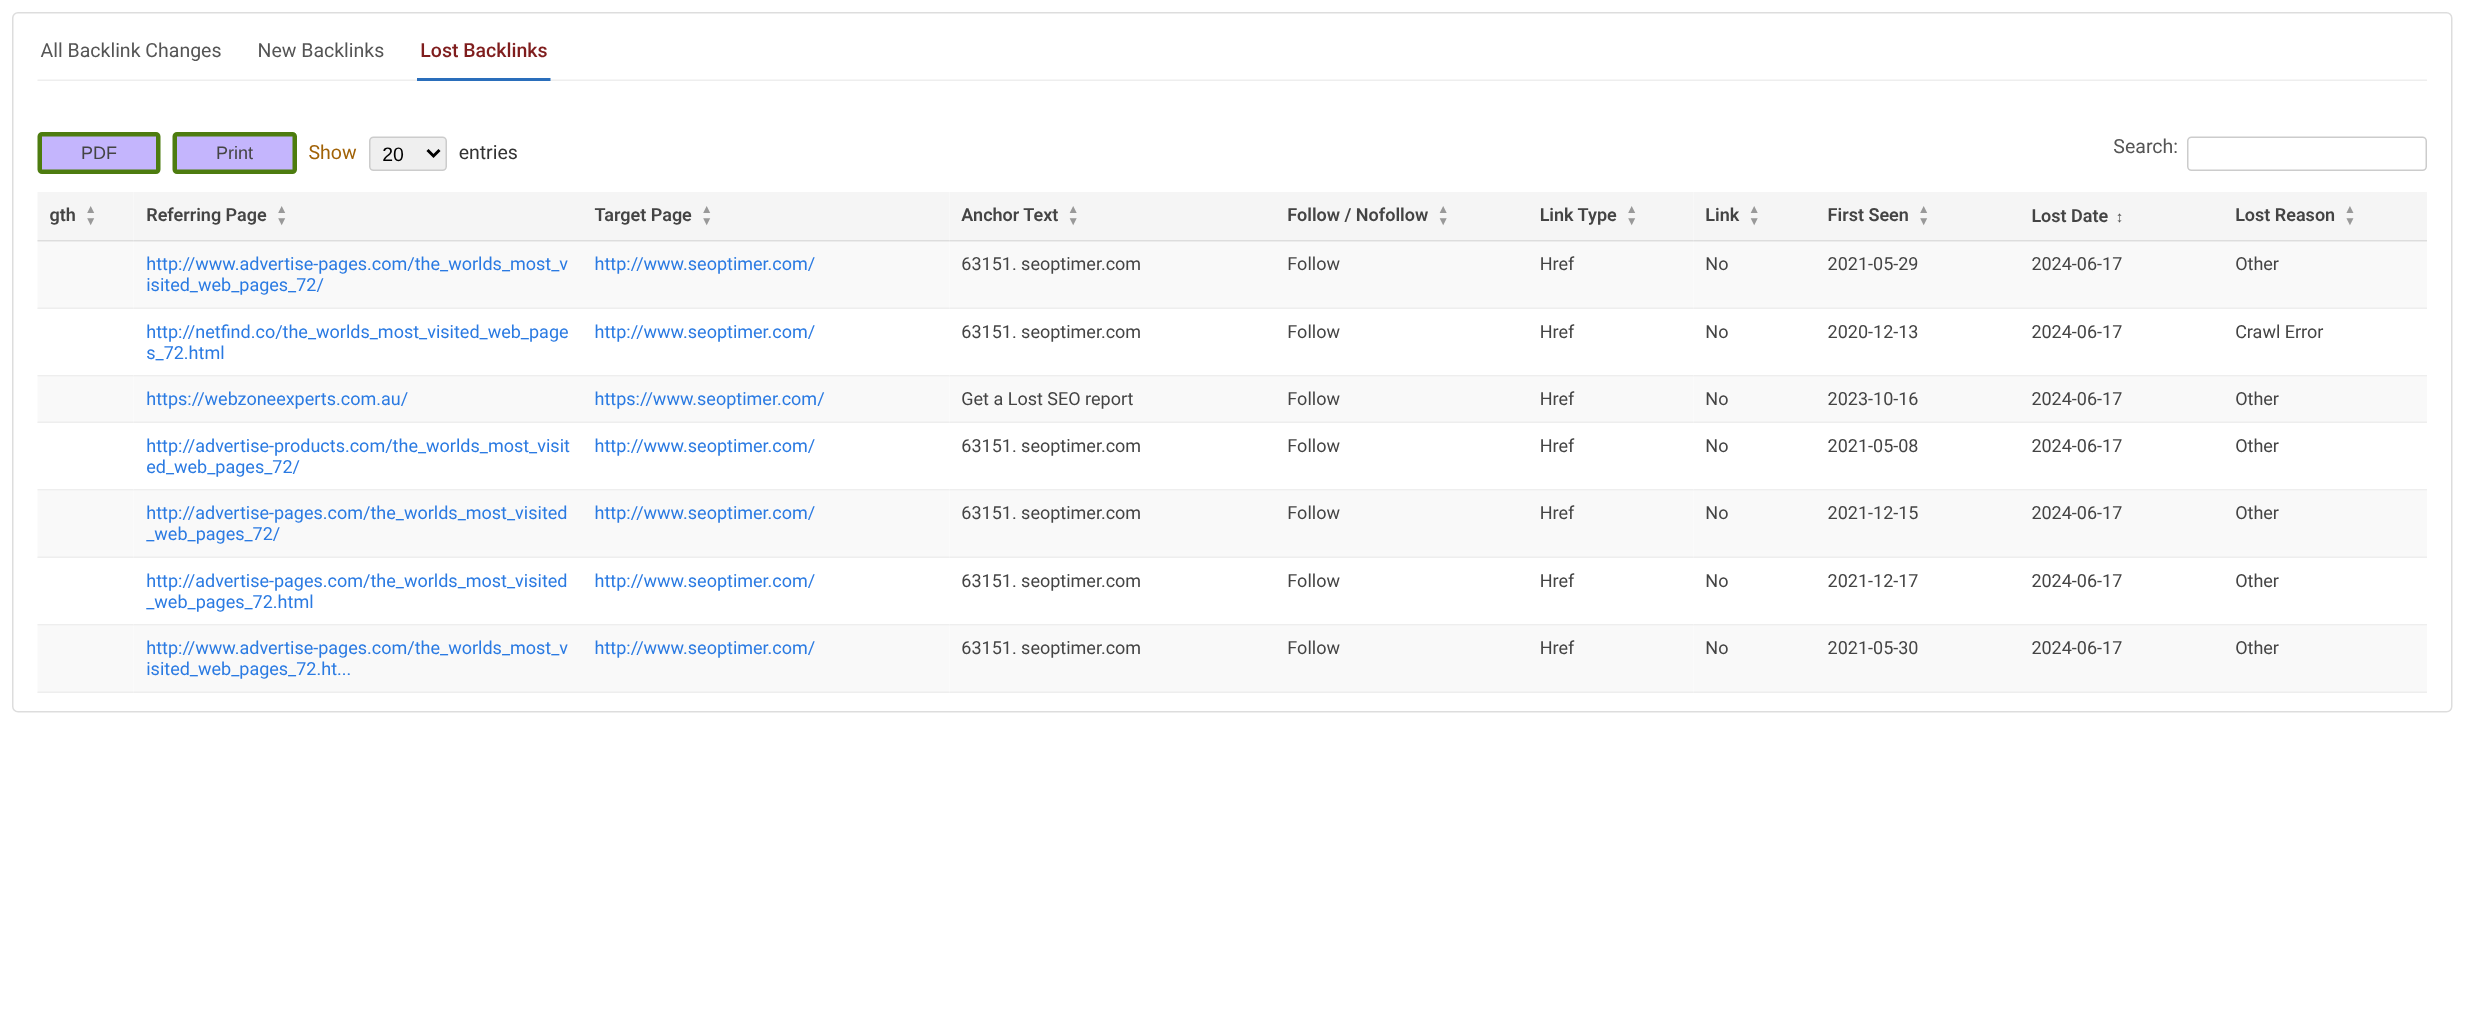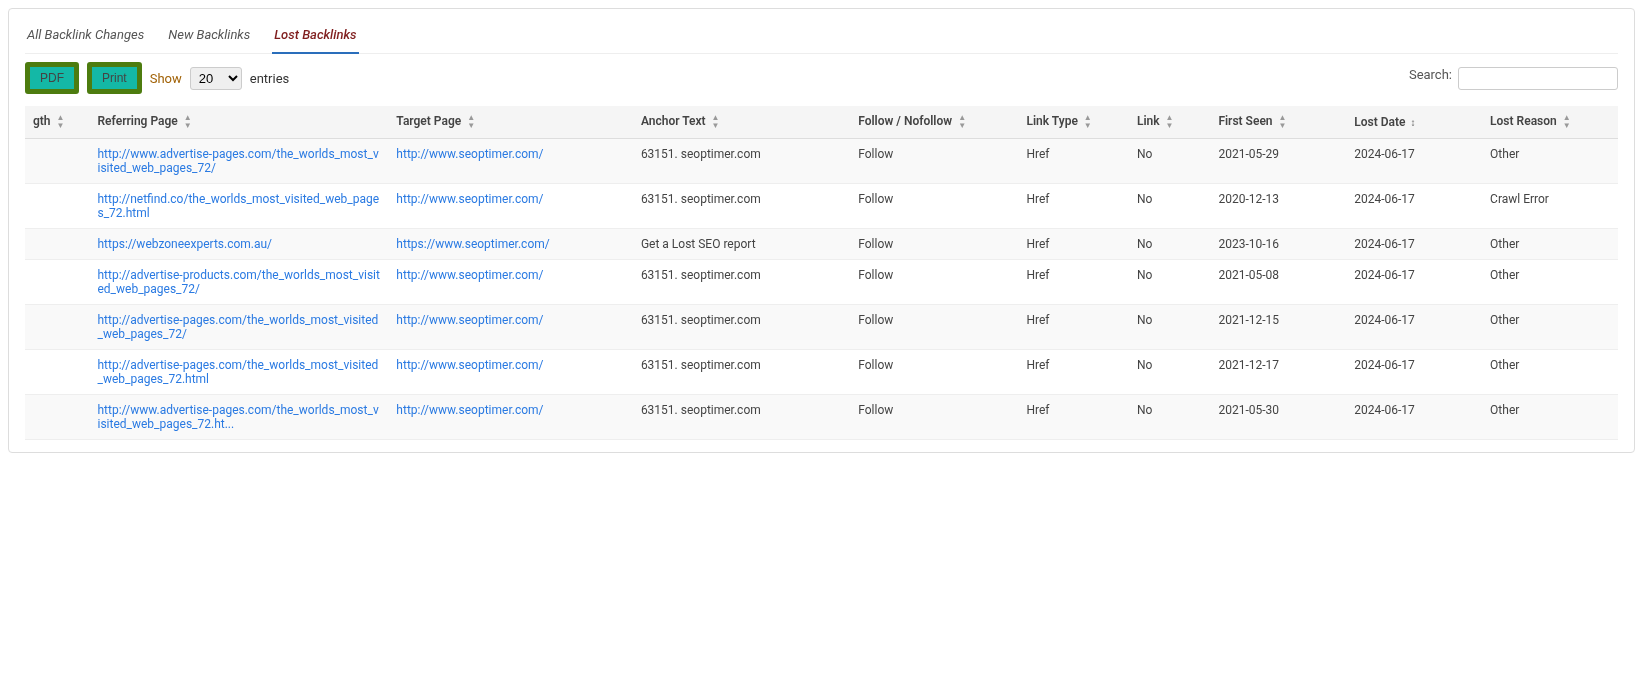--- a/index.html
+++ b/index.html
@@ -11,24 +11,23 @@
     }
     .container {
       padding: 12px 16px;
       border: 1px solid #ddd;
       margin: 8px;
       border-radius: 4px;
     }
     .tabs {
       display: flex;
       gap: 20px;
-      margin-bottom: 8px;
+      margin-bottom: 34px;
       border-bottom: 1px solid #eee;
       padding-bottom: 0;
-      font-style: italic;
     }
     .tab {
       padding: 6px 2px 10px;
       cursor: pointer;
       font-size: 13px;
       color: #555;
       border-bottom: 2px solid transparent;
       margin-bottom: -1px;
     }
     .tab.active {
@@ -36,24 +35,24 @@
       border-bottom: 2px solid #2a6ebb;
       font-weight: 500;
     }
     .toolbar {
       display: flex;
       align-items: center;
       gap: 8px;
       margin-bottom: 12px;
     }
     .toolbar-btn {
-      padding: 4px 10px;
-      border: 5px solid #4d7c0f;
+      padding: 4px 26px;
+      border: 3px solid #4d7c0f;
       border-radius: 3px;
-      background: #14b8a6;
+      background: #c4b5fd;
       font-size: 12px;
       cursor: pointer;
       color: #444;
     }
     .toolbar label {
       font-size: 13px;
       color: #a16207;
     }
     .toolbar select {
       border: 1px solid #ccc;

